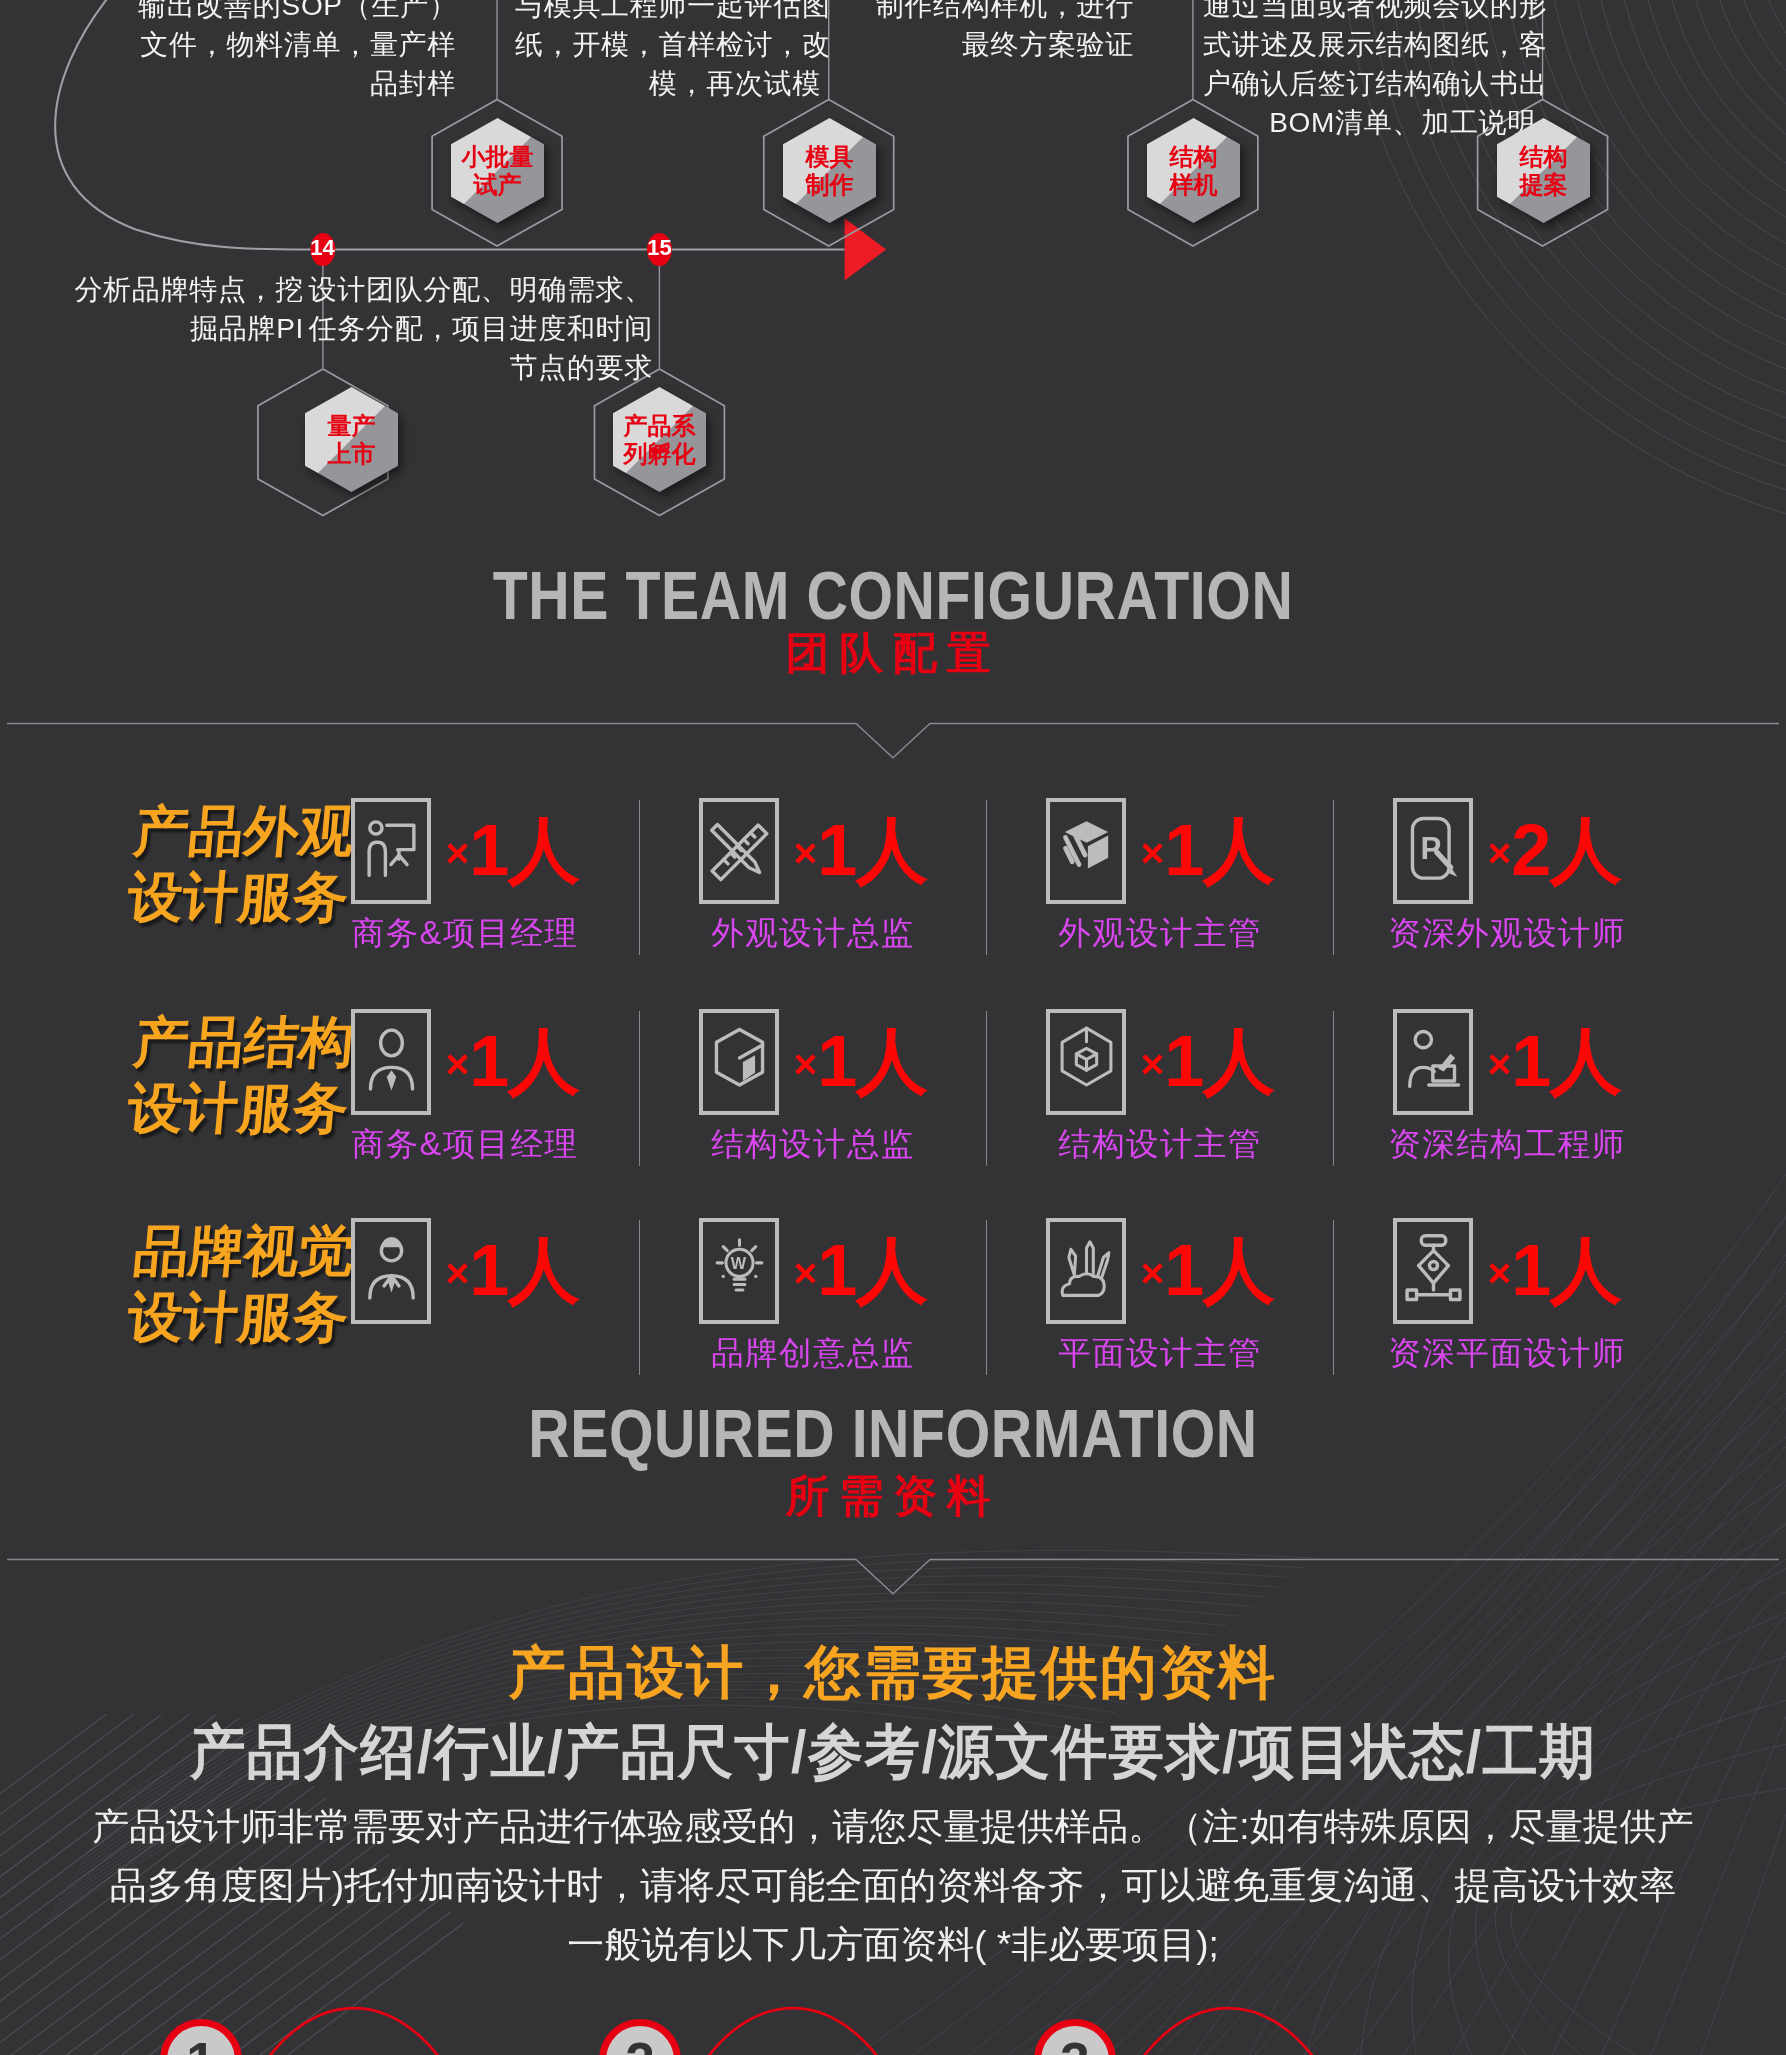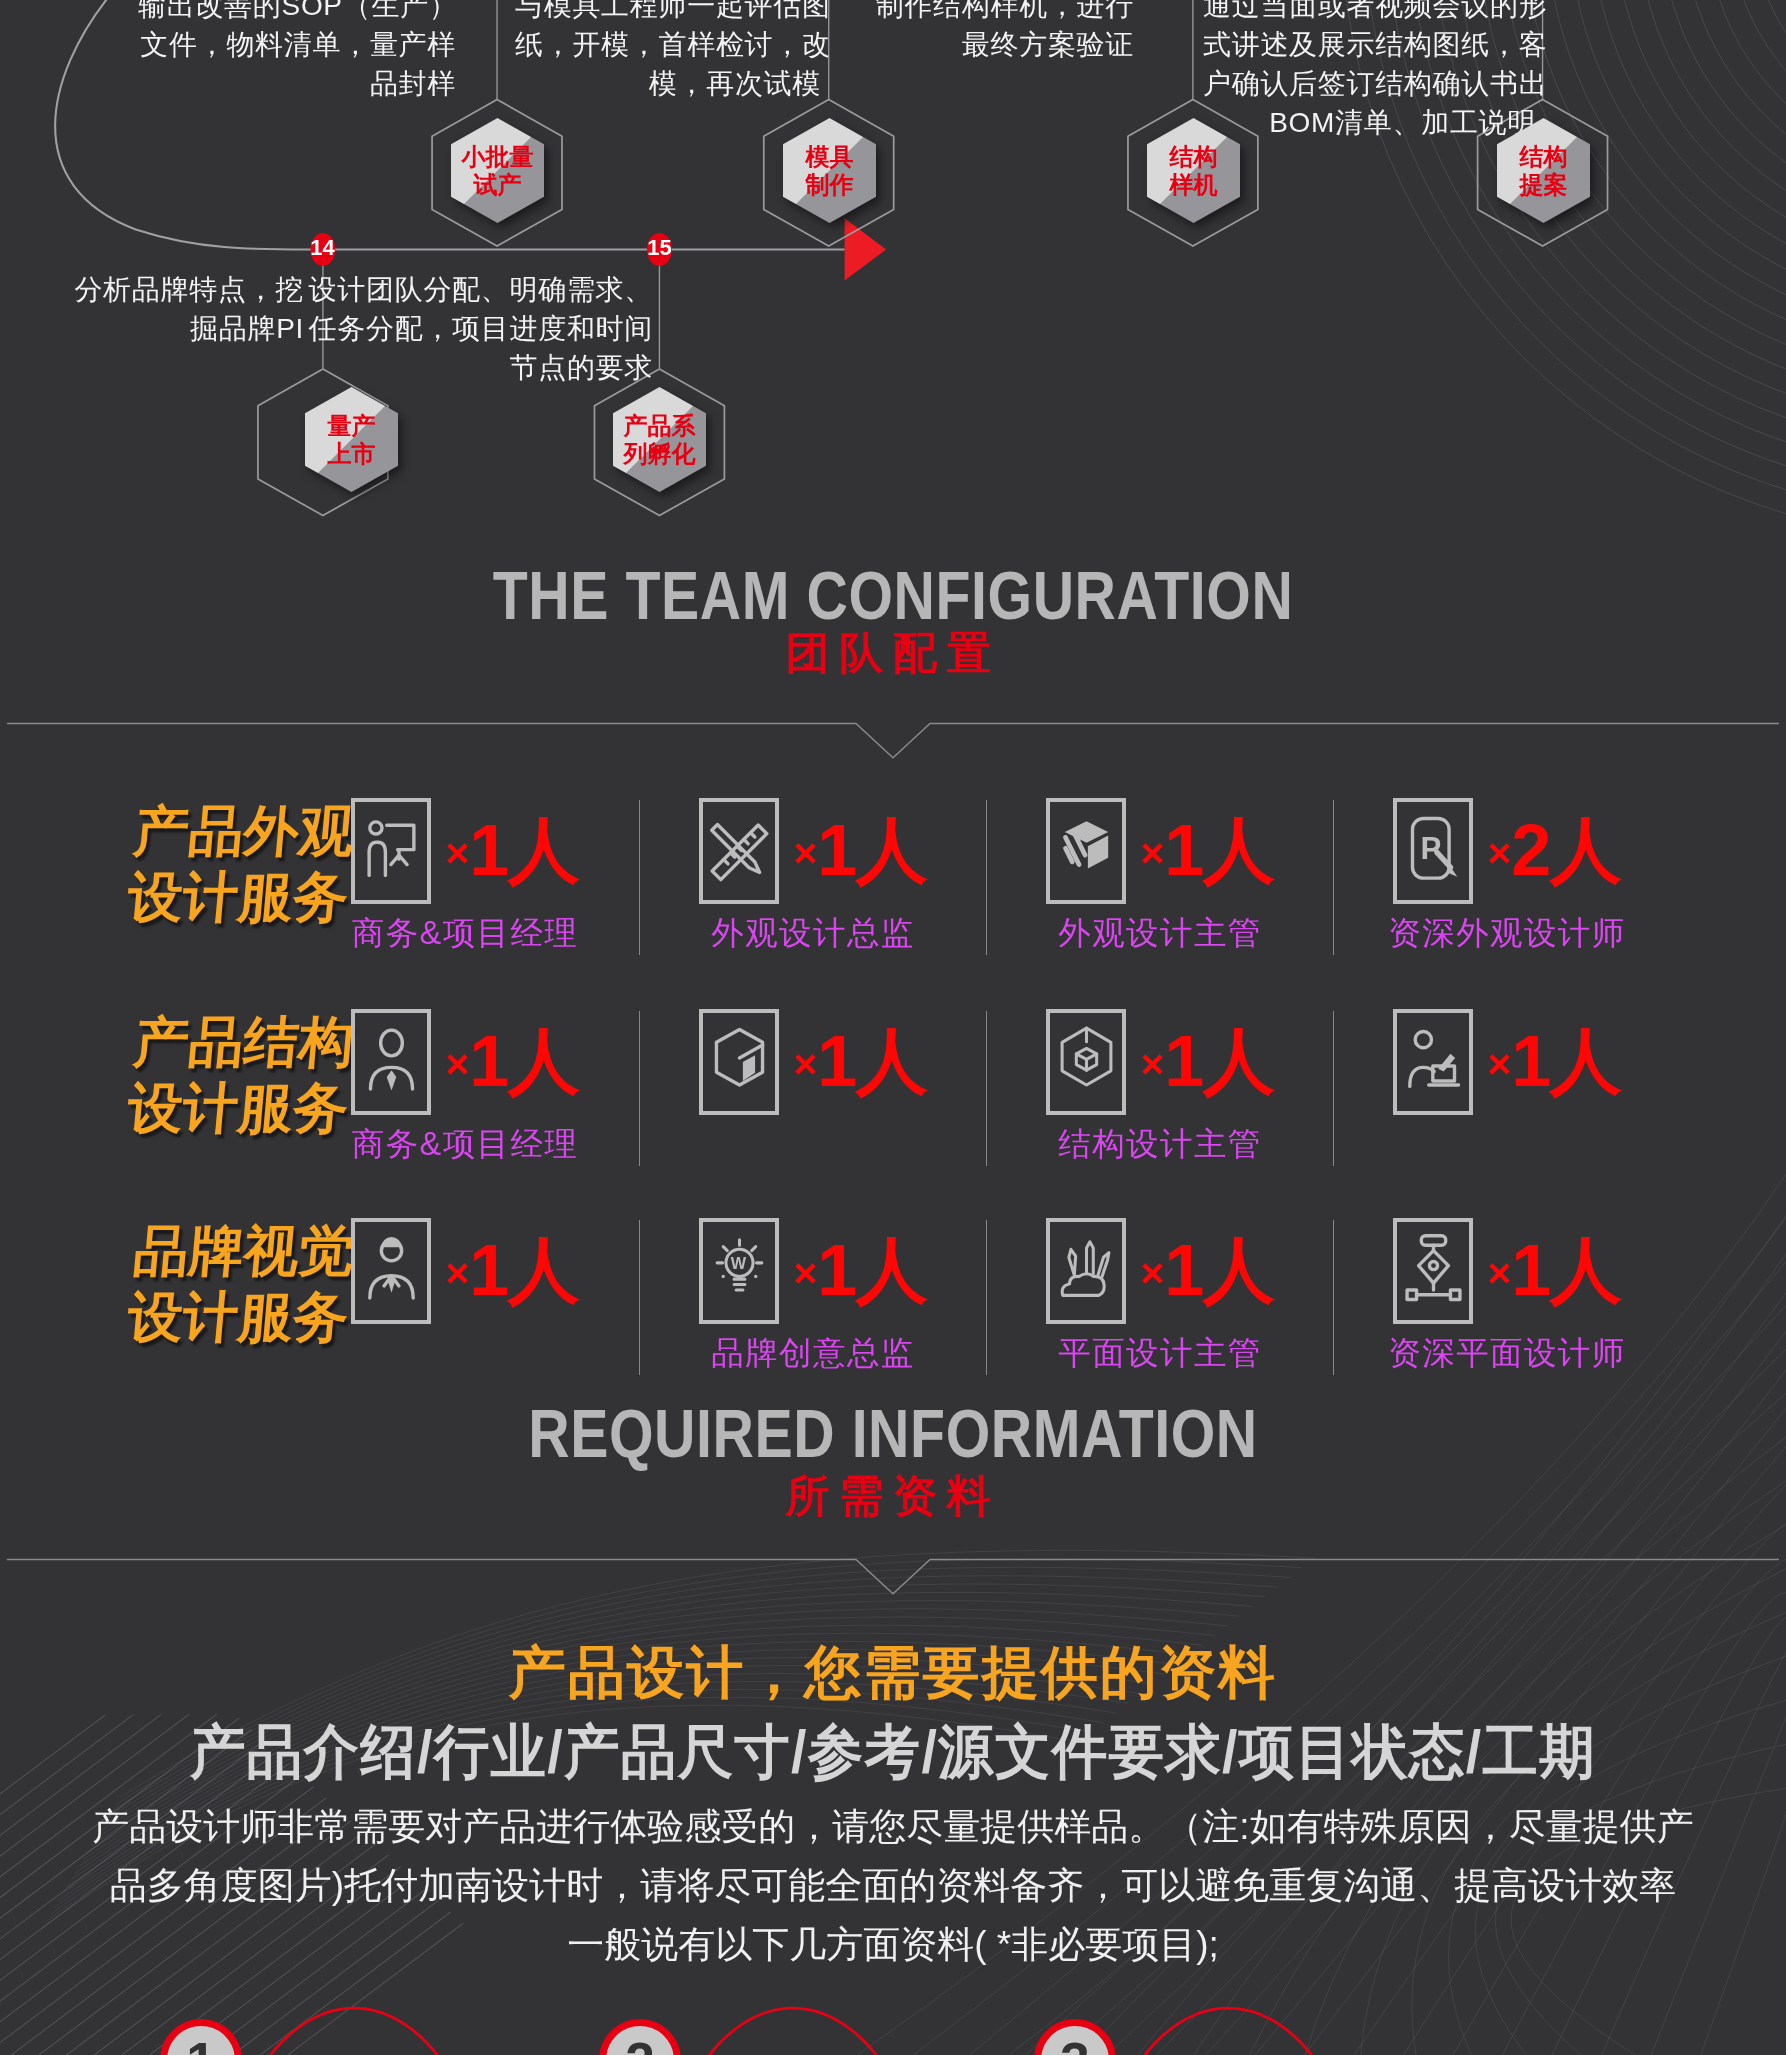--- a/index.html
+++ b/index.html
@@ -355,20 +355,21 @@
       <div class="pair">
         <span class="ibox">
           <svg width="61" height="82" viewBox="0 0 90 120" stroke="#bcbcbc" stroke-width="5" fill="none" stroke-linecap="round" stroke-linejoin="round">
             <path d="M45 12 L79 31 V75 L45 94 L11 75 V31 Z"></path>
               <path d="M45 54 L79 35"></path>
             <polygon points="50,60 68,50 68,76 50,88" fill="#bcbcbc" stroke="none"></polygon>
             </svg>
           </span>
         <span class="cnt"><i>×</i><b>1人</b></span>
       </div>
+      <div class="role">结构设计总监</div>
     </div>
     <div class="cell" style="left:987px;">
       <div class="pair">
         <span class="ibox">
           <svg width="61" height="82" viewBox="0 0 90 120" stroke="#bcbcbc" stroke-width="4.5" fill="none" stroke-linecap="round" stroke-linejoin="round">
             <path d="M45 10 L81 31 V73 L45 94 L9 73 V31 Z"></path>
               <path d="M45 10 V30"></path>
             <polygon points="45,40 60,48 60,64 45,72 30,64 30,48"></polygon>
               <path d="M30 48 L45 56 L60 48 M45 56 V72"></path>
             </svg>
@@ -383,20 +384,21 @@
           <svg width="61" height="82" viewBox="0 0 90 120" stroke="#bcbcbc" stroke-width="5" fill="none" stroke-linecap="round" stroke-linejoin="round">
             <circle cx="30" cy="27" r="12"></circle>
               <path d="M10 96 q0-28 20-28 q10 0 16 6"></path>
             <rect x="44" y="66" width="32" height="22"></rect>
               <path d="M38 94 h44"></path>
             <polygon points="52,70 70,48 77,54 60,74" fill="#bcbcbc" stroke="none"></polygon>
             </svg>
           </span>
         <span class="cnt"><i>×</i><b>1人</b></span>
       </div>
+      <div class="role">资深结构工程师</div>
     </div>
     <div class="vdiv" style="left:639px;"></div>
     <div class="vdiv" style="left:986px;"></div>
     <div class="vdiv" style="left:1333px;"></div>
   </div>
 
   <div class="trow" style="top:1208px;">
     <div class="cat">
       <span>品牌视觉</span>
         <span>设计服务</span>

